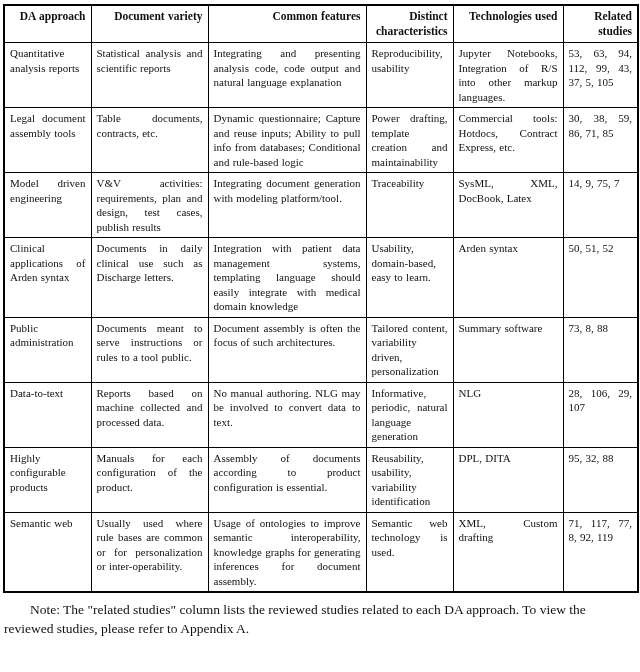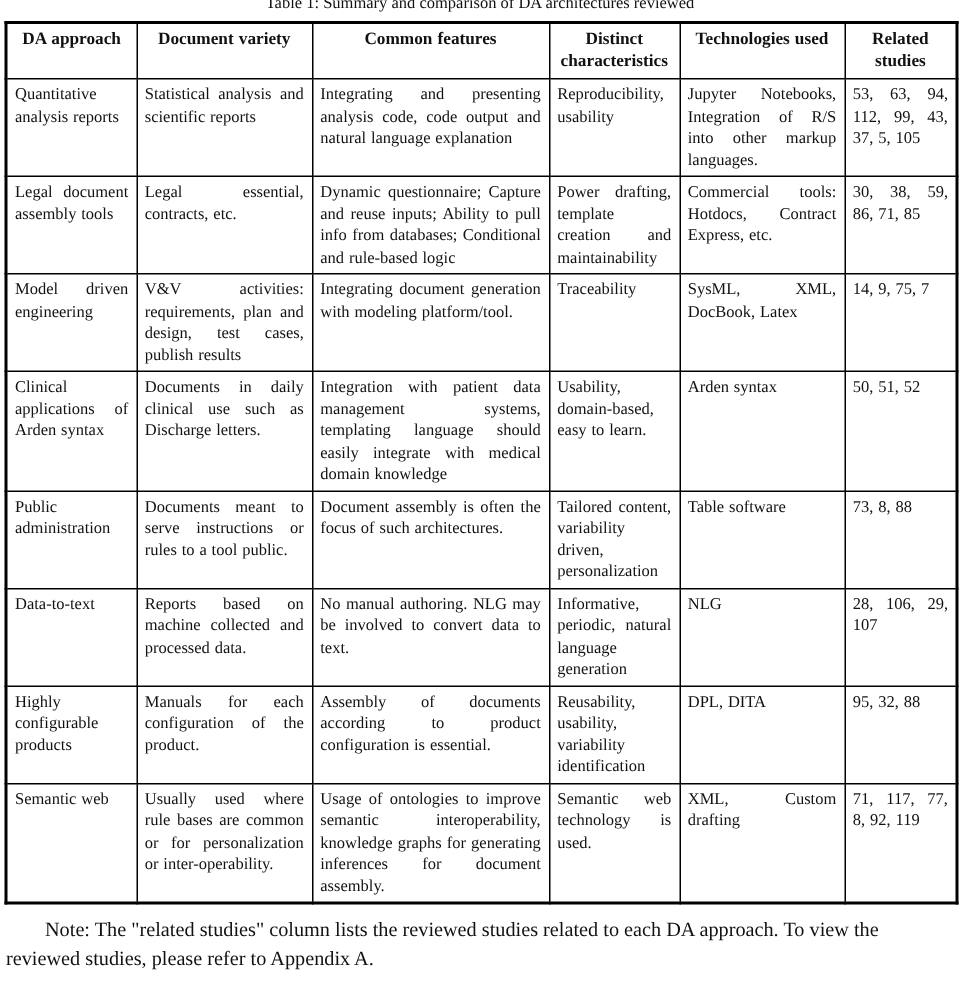--- a/index.html
+++ b/index.html
@@ -36,41 +36,38 @@
     vertical-align: top;
     padding: 3px 5px 3px 5px;
     font-size: 11px;
     line-height: 14.5px;
     text-align: justify;
     word-spacing: 0.5px;
     overflow: hidden;
   }
   .da-table th {
     font-weight: bold;
-    text-align: center;
+    text-align: right;
     height: 35px;
     font-size: 11.5px;
     line-height: 15px;
   }
   .note {
     margin: 7px 4px 0 4px;
     font-size: 13.5px;
     line-height: 19px;
     text-align: left;
     text-indent: 26px;
   }
 </style>
 </head>
 <body>
 
 <div class="page">
 
-  <div class="caption-clip">
-    <div class="caption">Table 1: Summary and comparison of DA architectures reviewed</div>
-  </div>
 
   <table class="da-table">
     <colgroup>
       <col style="width: 87px;">
       <col style="width: 117px;">
       <col style="width: 158px;">
       <col style="width: 87px;">
       <col style="width: 110px;">
       <col style="width: 75px;">
     </colgroup>
@@ -88,21 +85,21 @@
         <tr>
           <td>Quantitative analysis reports</td>
           <td>Statistical analysis and scientific reports</td>
           <td>Integrating and presenting analysis code, code output and natural language explanation</td>
           <td>Reproducibility, usability</td>
           <td>Jupyter Notebooks, Integration of R/S into other markup languages.</td>
           <td>53, 63, 94, 112, 99, 43, 37, 5, 105</td>
         </tr>
         <tr>
           <td>Legal document assembly tools</td>
-          <td>Legal essential, contracts, etc.</td>
+          <td>Table documents, contracts, etc.</td>
           <td>Dynamic questionnaire; Capture and reuse inputs; Ability to pull info from databases; Conditional and rule-based logic</td>
           <td>Power drafting, template creation and maintainability</td>
           <td>Commercial tools: Hotdocs, Contract Express, etc.</td>
           <td>30, 38, 59, 86, 71, 85</td>
         </tr>
         <tr>
           <td>Model driven engineering</td>
           <td>V&amp;V activities: requirements, plan and design, test cases, publish results</td>
           <td>Integrating document generation with modeling platform/tool.</td>
           <td>Traceability</td>
@@ -115,21 +112,21 @@
           <td>Integration with patient data management systems, templating language should easily integrate with medical domain knowledge</td>
           <td>Usability, domain-based, easy to learn.</td>
           <td>Arden syntax</td>
           <td>50, 51, 52</td>
         </tr>
         <tr>
           <td>Public administration</td>
           <td>Documents meant to serve instructions or rules to a tool public.</td>
           <td>Document assembly is often the focus of such architectures.</td>
           <td>Tailored content, variability driven, personalization</td>
-          <td>Table software</td>
+          <td>Summary software</td>
           <td>73, 8, 88</td>
         </tr>
         <tr>
           <td>Data-to-text</td>
           <td>Reports based on machine collected and processed data.</td>
           <td>No manual authoring. NLG may be involved to convert data to text.</td>
           <td>Informative, periodic, natural language generation</td>
           <td>NLG</td>
           <td>28, 106, 29, 107</td>
         </tr>

